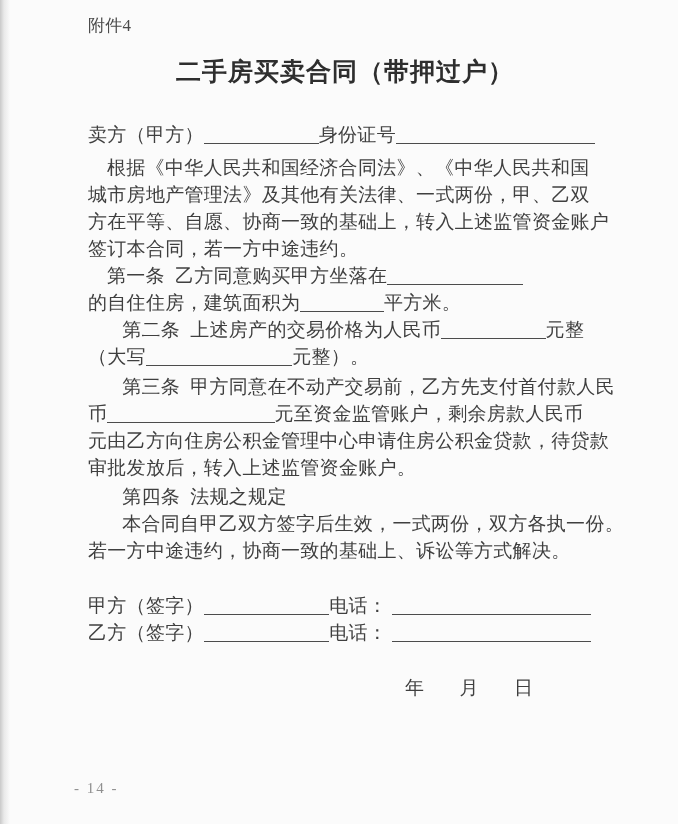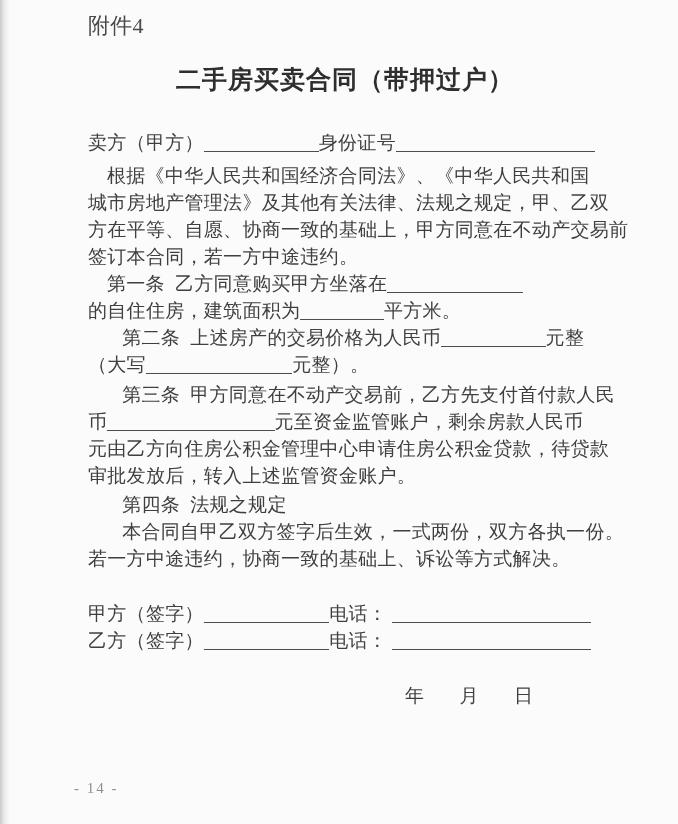--- a/index.html
+++ b/index.html
@@ -30,25 +30,25 @@
     width: 514px;
   }
   .ln {
     font-size: 19px;
     line-height: 27px;
     white-space: pre;
     letter-spacing: 0.3px;
   }
   .attach {
     margin-top: 12px;
-    font-size: 22px;
+    font-size: 17px;
     color: #4a4a4a;
   }
   .title {
-    margin: 26px 0 0 0;
+    margin: 18px 0 0 0;
     font-size: 25px;
     line-height: 30px;
     font-weight: bold;
     text-align: center;
     color: #2e2e2e;
     letter-spacing: 1px;
     white-space: pre;
   }
   .mt-party { margin-top: 34px; }
   .mt-pre   { margin-top: 6px; }
@@ -84,22 +84,22 @@
   <div class="edge-shadow"></div>
 
   <div class="content">
     <div class="ln attach">附件4</div>
 
     <div class="title">二手房买卖合同（带押过户）</div>
 
     <div class="ln mt-party">卖方（甲方）<span class="u" style="width:6.05em"></span>身份证号<span class="u" style="width:10.45em"></span></div>
 
     <div class="ln ind1 mt-pre">根据《中华人民共和国经济合同法》、《中华人民共和国</div>
-    <div class="ln">城市房地产管理法》及其他有关法律、法规之规定，甲、乙双</div>
-    <div class="ln">方在平等、自愿、协商一致的基础上，甲方同意在不动产交易前</div>
+    <div class="ln">城市房地产管理法》及其他有关法律、一式两份，甲、乙双</div>
+    <div class="ln">方在平等、自愿、协商一致的基础上，转入上述监管资金账户</div>
     <div class="ln">签订本合同，若一方中途违约。</div>
 
     <div class="ln ind1">第一条  乙方同意购买甲方坐落在<span class="u" style="width:7.15em"></span></div>
     <div class="ln">的自住住房，建筑面积为<span class="u" style="width:4.40em"></span>平方米。</div>
 
     <div class="ln ind2">第二条  上述房产的交易价格为人民币<span class="u" style="width:5.50em"></span>元整</div>
     <div class="ln">（大写<span class="u" style="width:7.70em"></span>元整）。</div>
 
     <div class="ln ind2 mt-c3">第三条  甲方同意在不动产交易前，乙方先支付首付款人民</div>
     <div class="ln">币<span class="u" style="width:8.80em"></span>元至资金监管账户，剩余房款人民币</div>

